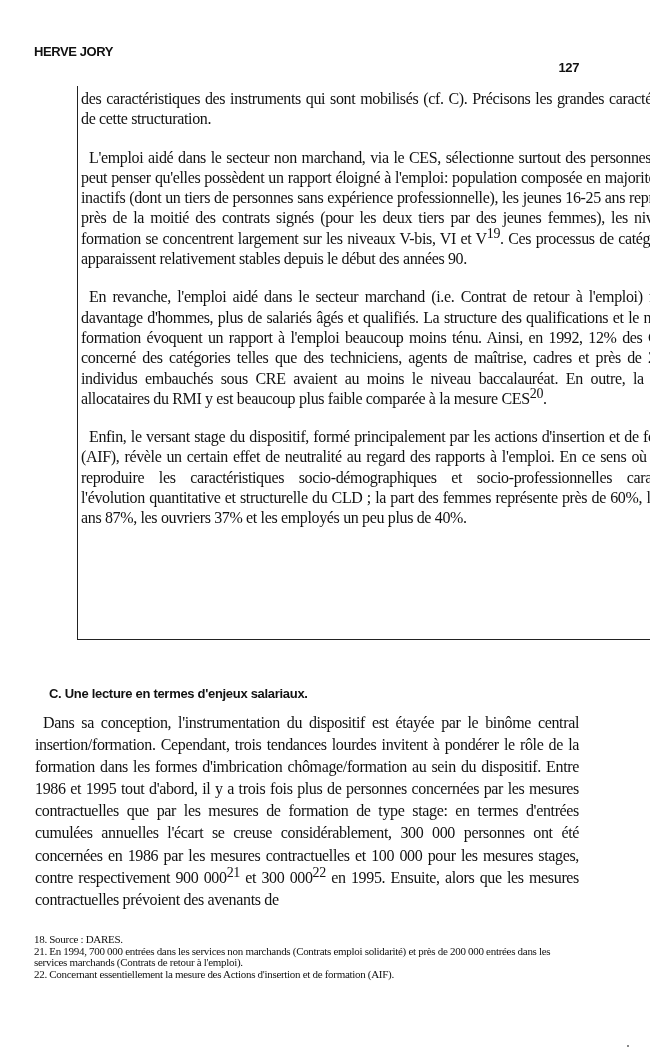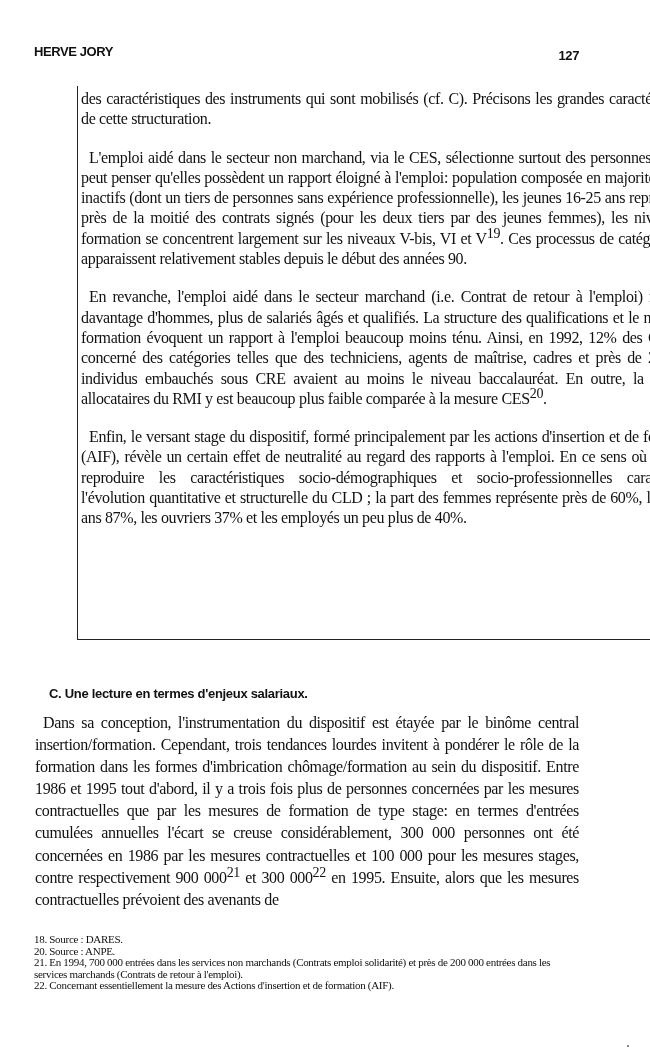--- a/index.html
+++ b/index.html
@@ -3,21 +3,21 @@
   <meta charset="utf-8">
   <style>
     html, body { margin: 0; padding: 0; background: #ffffff; }
     body { width: 650px; height: 1055px; position: relative; overflow: hidden; color: #111; }
     .running-head {
       position: absolute; top: 44px; left: 34px; width: 545px; height: 16px;
       font-family: "Liberation Sans", sans-serif; font-size: 13px; font-weight: bold;
       letter-spacing: -0.4px;
     }
     .running-head .author { position: absolute; left: 0; top: 0; }
-    .running-head .pageno { position: absolute; right: 0; top: 4px; text-align: center; }
+    .running-head .pageno { position: absolute; right: 0; top: 16px; text-align: center; }
     .box {
       position: absolute; left: 33px; top: 86px; width: 630px; height: 554px;
       border-left: 1.5px solid #222; border-right: 1.5px solid #222; border-bottom: 1.5px solid #222;
       box-sizing: border-box; padding: 3px 3px 0 3px;
       font-family: "Liberation Serif", serif; font-size: 16px; line-height: 20.3px;
       letter-spacing: -0.35px; text-align: justify; margin-left: 44px;
     }
     .box p { margin: 0; }
     .box p + p { margin-top: 18px; }
     .indent { text-indent: 8px; }
@@ -54,18 +54,17 @@
   <p class="indent"><span>En revanche, l'emploi aidé dans le secteur marchand (i.e. Contrat de retour à l'emploi) regroupe davantage d'hommes, plus de salariés âgés et qualifiés. La structure des qualifications et le niveau de formation évoquent un rapport à l'emploi beaucoup moins ténu. Ainsi, en 1992, 12% des CRE ont concerné des catégories telles que des techniciens, agents de maîtrise, cadres et près de 25% des individus embauchés sous CRE avaient au moins le niveau baccalauréat. En outre, la part des allocataires du RMI y est beaucoup plus faible comparée à la mesure CES</span><sup>20</sup><span>.</span></p>
   <p class="indent">Enfin, le versant stage du dispositif, formé principalement par les actions d'insertion et de formation (AIF), révèle un certain effet de neutralité au regard des rapports à l'emploi. En ce sens où il tend à reproduire les caractéristiques socio-démographiques et socio-professionnelles caractérisant l'évolution quantitative et structurelle du CLD ; la part des femmes représente près de 60%, les 25-49 ans 87%, les ouvriers 37% et les employés un peu plus de 40%.</p>
 </div>
 
 <h2 class="section-heading">C. Une lecture en termes d'enjeux salariaux.</h2>
 
 <p class="body-text indent"><span>Dans sa conception, l'instrumentation du dispositif est étayée par le binôme central insertion/formation. Cependant, trois tendances lourdes invitent à pondérer le rôle de la formation dans les formes d'imbrication chômage/formation au sein du dispositif. Entre 1986 et 1995 tout d'abord, il y a trois fois plus de personnes concernées par les mesures contractuelles que par les mesures de formation de type stage: en termes d'entrées cumulées annuelles l'écart se creuse considérablement, 300 000 personnes ont été concernées en 1986 par les mesures contractuelles et 100 000 pour les mesures stages, contre respectivement 900 000</span><sup>21</sup><span> et 300 000</span><sup>22</sup><span> en 1995. Ensuite, alors que les mesures contractuelles prévoient des avenants de</span></p>
 
 <div class="footnotes">
   <div>18. Source : DARES.</div>
-  <div>20. Source : ANPE.</div>
   <div>21. En 1994, 700 000 entrées dans les services non marchands (Contrats emploi solidarité) et près de 200 000 entrées dans les services marchands (Contrats de retour à l'emploi).</div>
   <div>22. Concernant essentiellement la mesure des Actions d'insertion et de formation (AIF).</div>
 </div>
 
 <div class="scan-speck"></div>
 
 </body></html>

